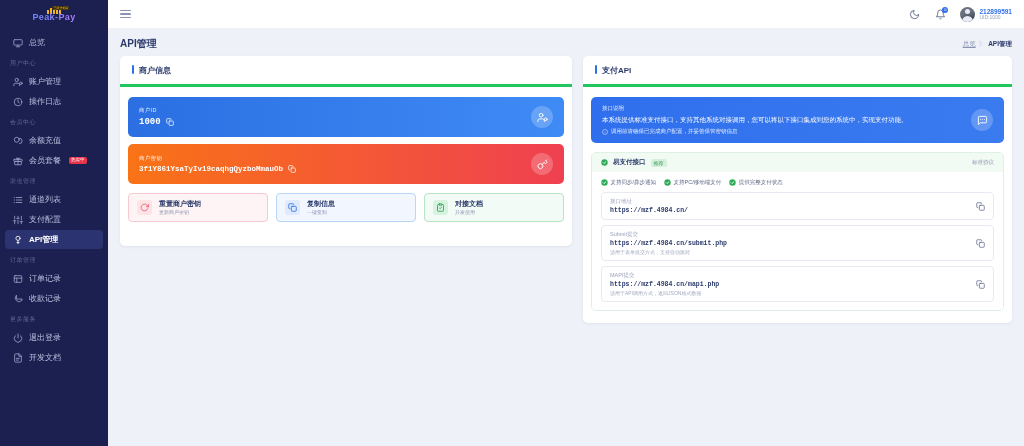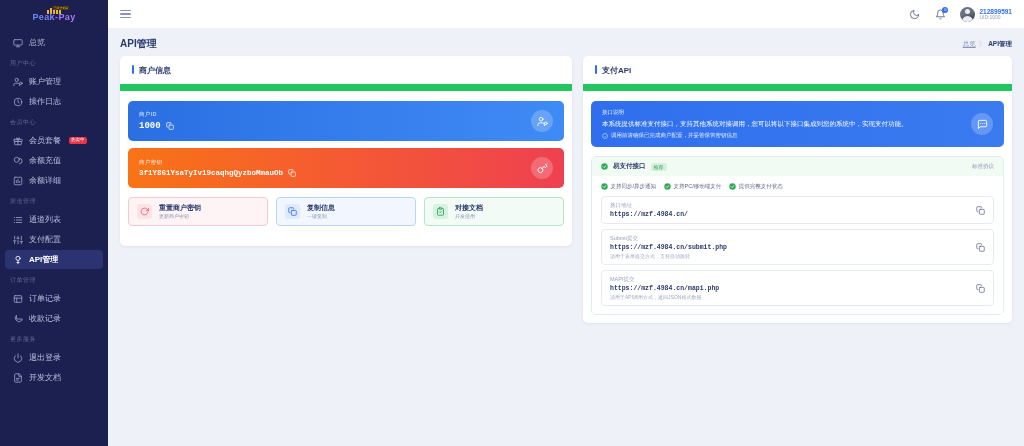--- a/index.html
+++ b/index.html
@@ -96,21 +96,21 @@
 
   .content { display:flex; gap:11px; padding:0 12px 12px 12px; flex:1; }
   .card {
     background:#fff; border-radius:5px; box-shadow:0 1px 3px rgba(40,50,90,.07);
     display:flex; flex-direction:column;
   }
   .card-left { width:452px; flex:0 0 452px; height:190px; }
   .card-right { flex:1; height:267px; }
   .card-head {
     display:flex; gap:5px;
-    padding:9px 12px 8px 12px; border-bottom:7px solid #22c55e;
+    padding:9px 12px 8px 12px; border-bottom:3px solid #22c55e;
   }
   .card-bar { width:2px; height:9px; background:#2f6fed; border-radius:2px; }
   .card-title { font-size:8px; font-weight:bold; color:#2b3a6b; }
   .card-body { padding:10px 8px; }
 
   
   .gblock {
     border-radius:5px; padding:8px 11px; color:#fff; position:relative;
     display:flex; align-items:center; min-height:40px;
   }
@@ -241,48 +241,37 @@
               <circle cx="12" cy="12" r="9"></circle>
               <polyline points="12 7 12 12 15 14"></polyline>
             </svg>
           </span>
           <span class="nav-label">操作日志</span>
         </div>
         <div class="nav-section">会员中心</div>
         <div class="nav-item">
           <span class="nav-ico">
             <svg viewBox="0 0 24 24" fill="none" stroke="#98a0c4" stroke-width="2" stroke-linecap="round" stroke-linejoin="round">
+              <circle cx="9" cy="9" r="6"></circle>
+              <path d="M15.5 5.5a6 6 0 0 1 0 13"></path>
+            </svg>
+          </span>
+          <span class="nav-label">余额充值</span>
+        </div>
+        <div class="nav-item">
+          <span class="nav-ico">
+            <svg viewBox="0 0 24 24" fill="none" stroke="#98a0c4" stroke-width="2" stroke-linecap="round" stroke-linejoin="round">
               <rect x="2" y="8" width="20" height="5" rx="1"></rect>
               <rect x="4" y="13" width="16" height="8" rx="1"></rect>
               <line x1="12" y1="8" x2="12" y2="21"></line>
               <path d="M12 8C12 5 9 3 8 5s2 3 4 3zM12 8c0-3 3-5 4-3s-2 3-4 3z"></path>
             </svg>
           </span>
           <span class="nav-label">会员套餐</span>
           <span class="nav-badge">热卖中</span>
-        </div>
-        <div class="nav-item">
-          <span class="nav-ico">
-            <svg viewBox="0 0 24 24" fill="none" stroke="#98a0c4" stroke-width="2" stroke-linecap="round" stroke-linejoin="round">
-              <circle cx="9" cy="9" r="6"></circle>
-              <path d="M15.5 5.5a6 6 0 0 1 0 13"></path>
-            </svg>
-          </span>
-          <span class="nav-label">余额充值</span>
-        </div>
-        <div class="nav-item">
-          <span class="nav-ico">
-            <svg viewBox="0 0 24 24" fill="none" stroke="#98a0c4" stroke-width="2" stroke-linecap="round" stroke-linejoin="round">
-              <rect x="3" y="3" width="18" height="18" rx="2"></rect>
-              <line x1="8" y1="16" x2="8" y2="11"></line>
-              <line x1="12" y1="16" x2="12" y2="8"></line>
-              <line x1="16" y1="16" x2="16" y2="13"></line>
-            </svg>
-          </span>
-          <span class="nav-label">余额详细</span>
         </div>
         <div class="nav-section">渠道管理</div>
         <div class="nav-item">
           <span class="nav-ico">
             <svg viewBox="0 0 24 24" fill="none" stroke="#98a0c4" stroke-width="2" stroke-linecap="round" stroke-linejoin="round">
               <line x1="8" y1="6" x2="21" y2="6"></line>
               <line x1="8" y1="12" x2="21" y2="12"></line>
               <line x1="8" y1="18" x2="21" y2="18"></line>
               <line x1="3" y1="6" x2="3.5" y2="6"></line>
               <line x1="3" y1="12" x2="3.5" y2="12"></line>

